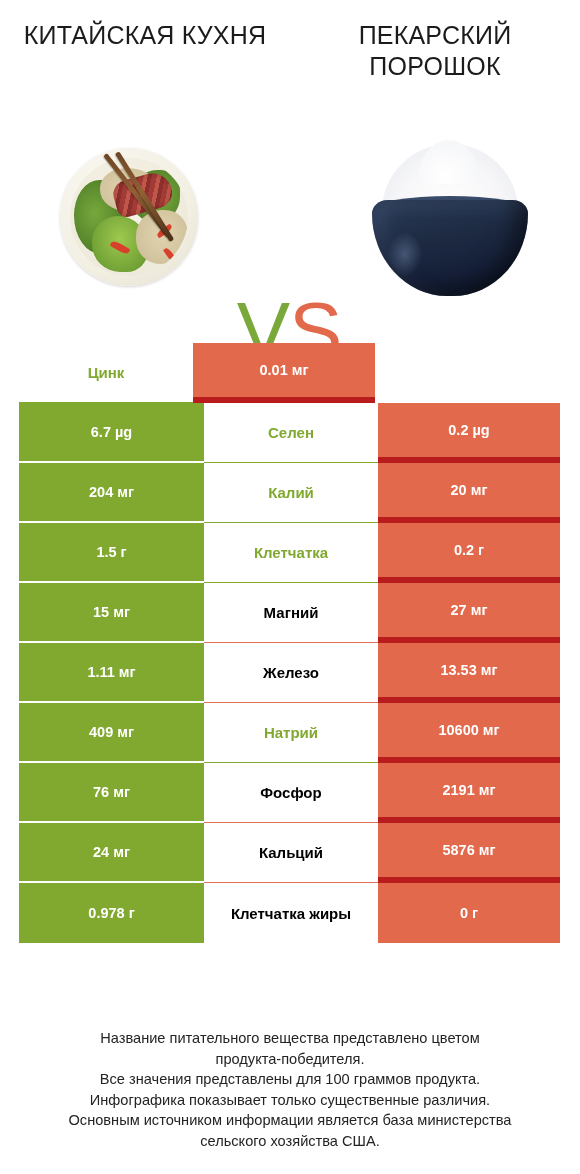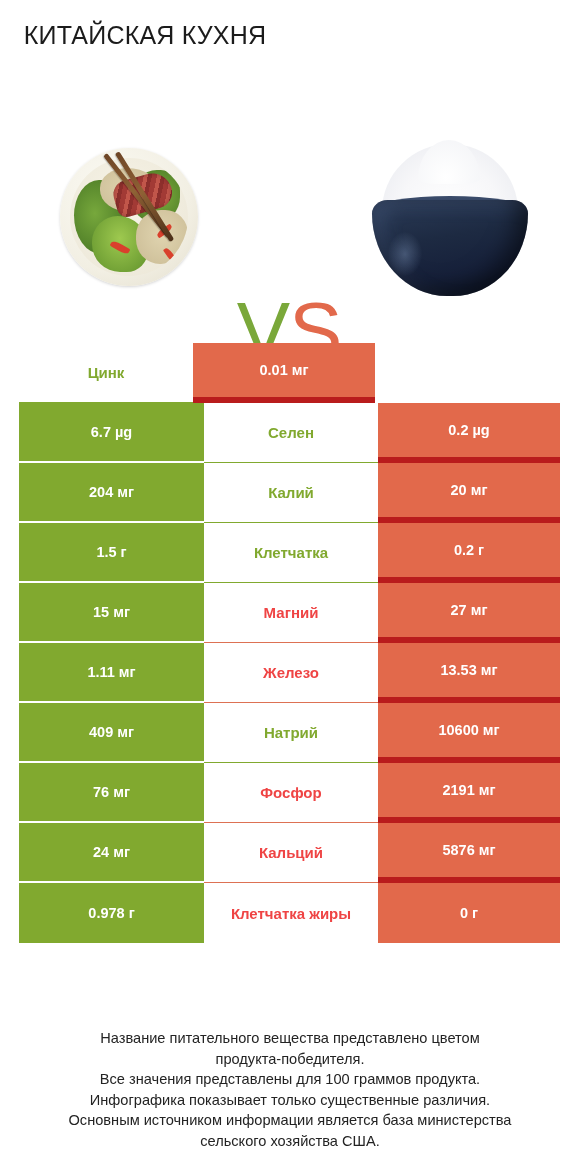--- a/index.html
+++ b/index.html
@@ -229,21 +229,21 @@
     background: #e2694b;
     color: #ffffff;
     font-size: 14.5px;
     font-weight: 700;
     border-bottom: 6px solid #b91c1c;
   }
   .row:last-child .cell-left,
   .row:last-child .cell-right { border-bottom: none; }
 
   .cell-mid.win-green { color: #81a92f; border-bottom: 1px solid #81a92f; }
-  .cell-mid.win-orange { color: #ef4444; border-bottom: 1px solid #dd7154; }
+  .cell-mid.win-orange { color: #000000; border-bottom: 1px solid #dd7154; }
   .row:last-child .cell-mid { border-bottom: none; }
 
   
   .footer {
     position: absolute;
     left: 20px;
     top: 988px;
     width: 540px;
     text-align: center;
     font-size: 14.6px;
@@ -252,20 +252,21 @@
     font-weight: 400;
     margin-top: 40px;
   }
   .footer div { white-space: nowrap; }
 </style>
 </head>
 <body>
 
 <div class="titles">
   <div class="title-col">КИТАЙСКАЯ КУХНЯ</div>
+  <div class="title-col">ПЕКАРСКИЙ ПОРОШОК</div>
 </div>
 
 <div class="products">
 
   <div class="prod-left">
     <div class="bowl-plate"></div>
     <div class="bowl-inner">
       <div class="food-greens-a"></div>
       <div class="food-greens-b"></div>
       <div class="food-greens-c"></div>

